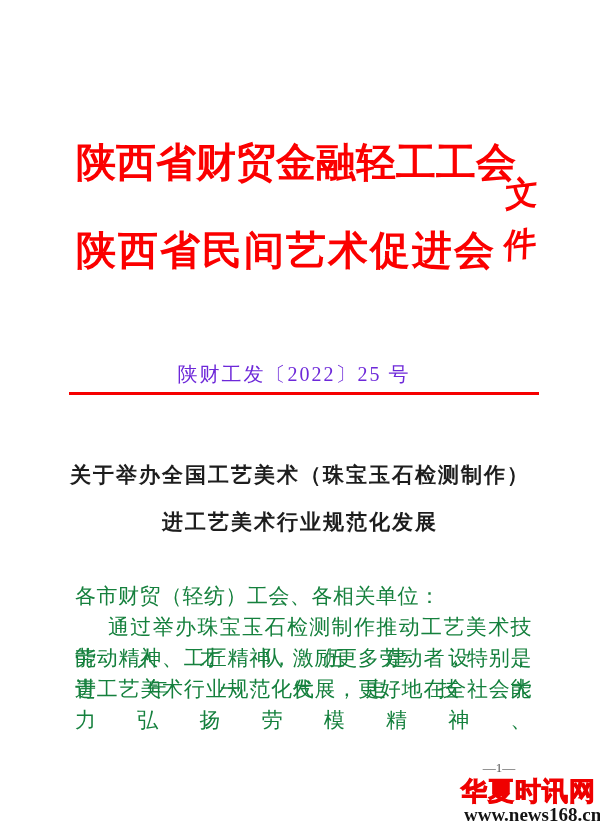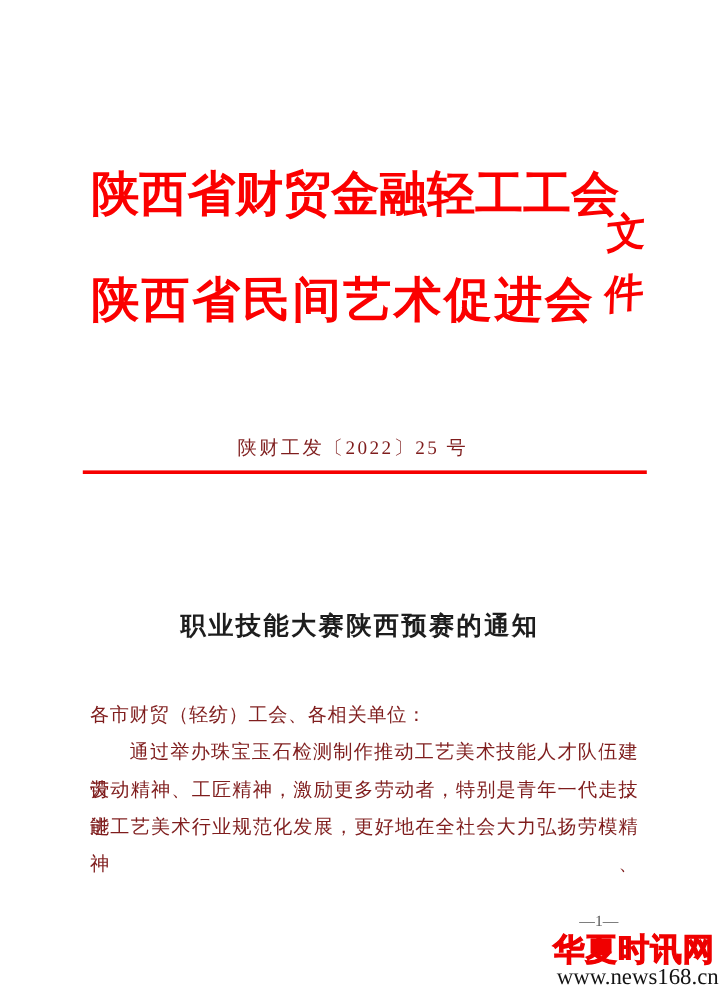--- a/index.html
+++ b/index.html
@@ -51,22 +51,22 @@
     transform: rotate(-7deg) skewX(-9deg);
     transform-origin: 50% 50%;
   }
 
   .doc-number {
     position: absolute;
     left: 0;
     top: 363px;
     width: 588px;
     text-align: center;
-    color: #7f1d1d;
-    font-size: 16px;
+    color: #6d28d9;
+    font-size: 20px;
     letter-spacing: 2px;
     line-height: 22px;
   }
 
   .red-rule {
     position: absolute;
     left: 69px;
     top: 392px;
     width: 470px;
     height: 3px;
@@ -89,22 +89,22 @@
   }
   .notice-title-1 { top: 462px; }
   .notice-title-2 { top: 509px; }
 
   
   .body-block {
     position: absolute;
     left: 75px;
     top: 581px;
     width: 457px;
-    color: #7f1d1d;
-    font-size: 16px;
+    color: #15803d;
+    font-size: 21px;
     letter-spacing: 0.5px;
   }
   .body-line {
     height: 31px;
     line-height: 31px;
     text-align: justify;
     text-align-last: justify;
     text-justify: inter-character;
   }
   .body-line.salutation {
@@ -137,21 +137,21 @@
     letter-spacing: 1px;
     -webkit-text-stroke: 1px #f00000;
     white-space: nowrap;
   }
   .wm-url {
     position: absolute;
     left: 464px;
     top: 804px;
     color: #131313;
     font-family: "Liberation Serif", serif;
-    font-weight: 400;
+    font-weight: 700;
     font-size: 19px;
     line-height: 22px;
     white-space: nowrap;
   }
 </style>
 </head>
 <body>
 
 <div class="page">
 
@@ -181,22 +181,23 @@
       <span>进</span>
       <span>会</span>
     </div>
 
   <div class="doc-mark">文件</div>
 
   <div class="doc-number">陕财工发〔2022〕25 号</div>
 
   <div class="red-rule"></div>
 
-
-  <div class="notice-title notice-title-2">职业技能大赛陕西预赛的通知</div>
+  <div class="notice-title notice-title-1">关于举办全国工艺美术（珠宝玉石检测制作）</div>
+
+  <div class="notice-title notice-title-2">进工艺美术行业规范化发展</div>
 
   <div class="body-block">
     <div class="body-line salutation">各市财贸（轻纺）工会、各相关单位：</div>
     <div class="body-line indent">通过举办珠宝玉石检测制作推动工艺美术技能人才队伍建设，</div>
     <div class="body-line">劳动精神、工匠精神，激励更多劳动者，特别是青年一代走技能</div>
     <div class="body-line">进工艺美术行业规范化发展，更好地在全社会大力弘扬劳模精神、</div>
   </div>
 
   <div class="page-number">—1—</div>
 

